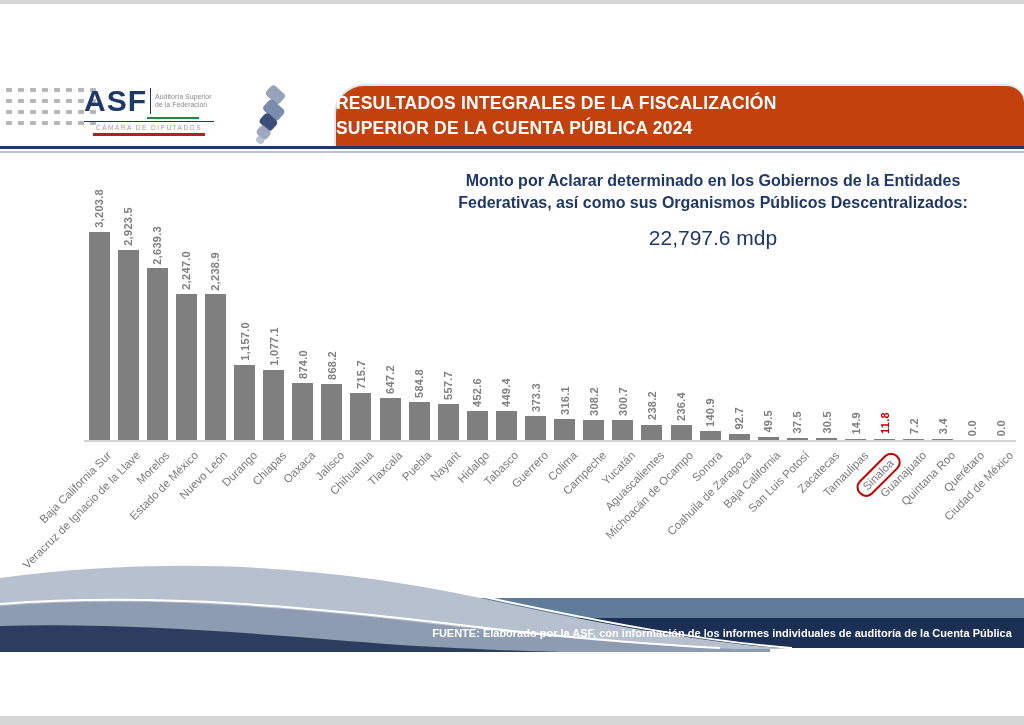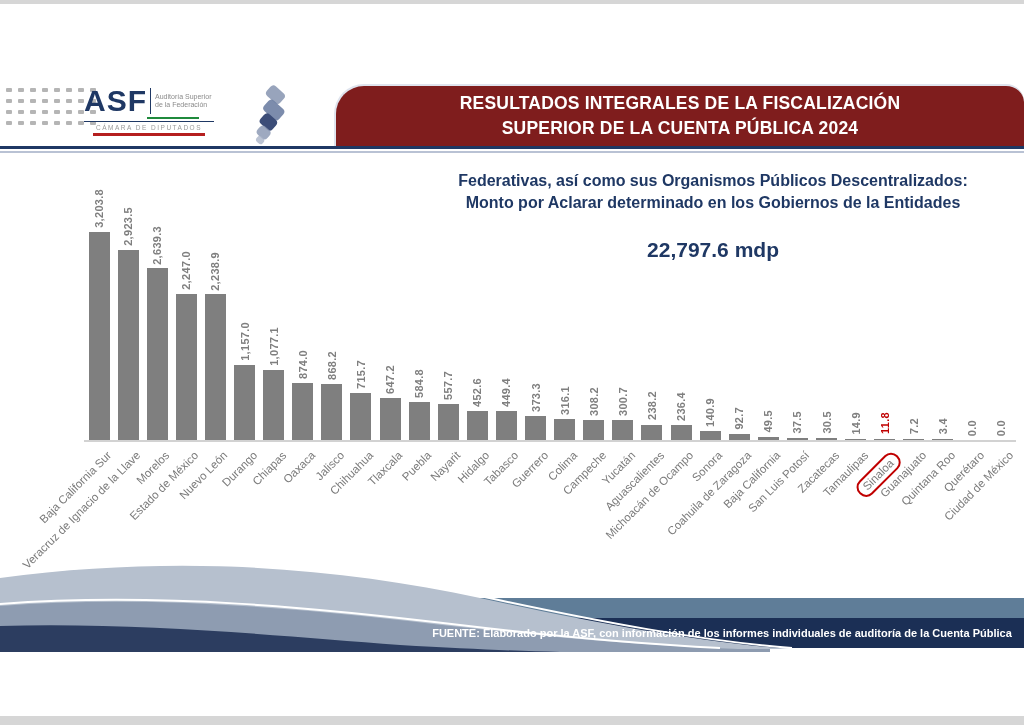--- a/index.html
+++ b/index.html
@@ -16,32 +16,32 @@
   .asf-text{font-size:30px;font-weight:bold;color:#1f3864;letter-spacing:1px;line-height:1;}
   .logo-divider{width:2px;height:26px;background:#1f3864;margin:0 4px 0 3px;}
   .logo-tagline{font-size:7px;color:#8a8a8a;line-height:1.2;}
   .green-line{height:2px;background:#1f8a3c;width:52px;margin:1px 0 0 63px;}
   .navy-line{height:1px;background:#1f3864;margin-top:2px;}
   .chamber{font-size:6.5px;color:#9a9a9a;text-align:center;letter-spacing:1.5px;margin-top:2px;}
   .red-line{height:3px;background:#b51f1f;margin-top:2px;width:86%;margin-left:7%;}
 
   .deco{position:absolute;left:228px;top:82px;}
 
-  .banner{position:absolute;left:334px;top:84px;width:690px;height:62px;background:#7f1d1d;
+  .banner{position:absolute;left:334px;top:84px;width:690px;height:62px;background:#c2410c;
           border-radius:30px 18px 0 0;border-top:2px solid #dfe4ee;border-left:2px solid #dfe4ee;
-          box-sizing:border-box;display:flex;flex-direction:column;justify-content:center;text-align:center;}
+          box-sizing:border-box;display:flex;flex-direction:column;justify-content:center;}
   .banner-line{color:#ffffff;font-weight:bold;font-size:17.5px;letter-spacing:0.2px;line-height:1.45;}
 
   .hr-navy{position:absolute;left:0;top:146px;width:1024px;height:3px;background:#1f3864;}
   .hr-light{position:absolute;left:0;top:151px;width:1024px;height:2px;background:#b9c2d4;}
 
   
   .chart-title{position:absolute;left:410px;top:170px;width:606px;text-align:center;color:#1f3864;}
   .ct-line{font-size:16px;font-weight:bold;line-height:1.35;display:block;}
-  .ct-amount{font-size:21px;font-weight:bold;margin-top:25px;display:block;}
+  .ct-amount{font-size:21px;font-weight:normal;margin-top:13px;display:block;}
 
   
   .chart{position:absolute;left:0;top:0;width:1024px;height:712px;}
   .axis-line{position:absolute;left:84px;top:440px;width:932px;height:2px;background:#d2d2d2;}
   .bar{position:absolute;width:21px;background:#7f7f7f;}
   .vlabel-wrap{position:absolute;width:21px;height:104px;display:flex;flex-direction:column;justify-content:flex-end;align-items:center;}
   .vlabel{writing-mode:vertical-rl;transform:rotate(180deg);font-size:11px;font-weight:bold;color:#7f7f7f;letter-spacing:0.3px;white-space:nowrap;}
   .vlabel.hl{color:#c00000;}
   .xlabel{position:absolute;width:260px;height:16px;text-align:right;transform:rotate(-45deg);transform-origin:100% 0;
           font-size:11.5px;color:#7a7a7a;white-space:nowrap;}
@@ -117,22 +117,22 @@
   </svg>
 
   <div class="banner">
     <span class="banner-line">RESULTADOS INTEGRALES DE LA FISCALIZACIÓN</span>
     <span class="banner-line">SUPERIOR DE LA CUENTA PÚBLICA 2024</span>
   </div>
   <div class="hr-navy"></div>
   <div class="hr-light"></div>
 
   <div class="chart-title">
+    <span class="ct-line">Monto por Aclarar determinado en los Gobiernos de la Entidades</span>
     <span class="ct-line">Federativas, así como sus Organismos Públicos Descentralizados:</span>
-    <span class="ct-line">Monto por Aclarar determinado en los Gobiernos de la Entidades</span>
     <span class="ct-amount">22,797.6 mdp</span>
   </div>
 
   <div class="chart" id="chart">
     <div class="axis-line"></div>
   <div class="bar" style="left: 88.5px; top: 231.753px; height: 208.247px; background: rgb(127, 127, 127);"></div>
       <div class="vlabel-wrap" style="left: 88.5px; top: 123.753px;">
         <span class="vlabel">3,203.8</span>
       </div>
       <div class="xlabel" style="left: -155px; top: 449px;"><span class="xlabel-text">Baja California Sur</span></div>

